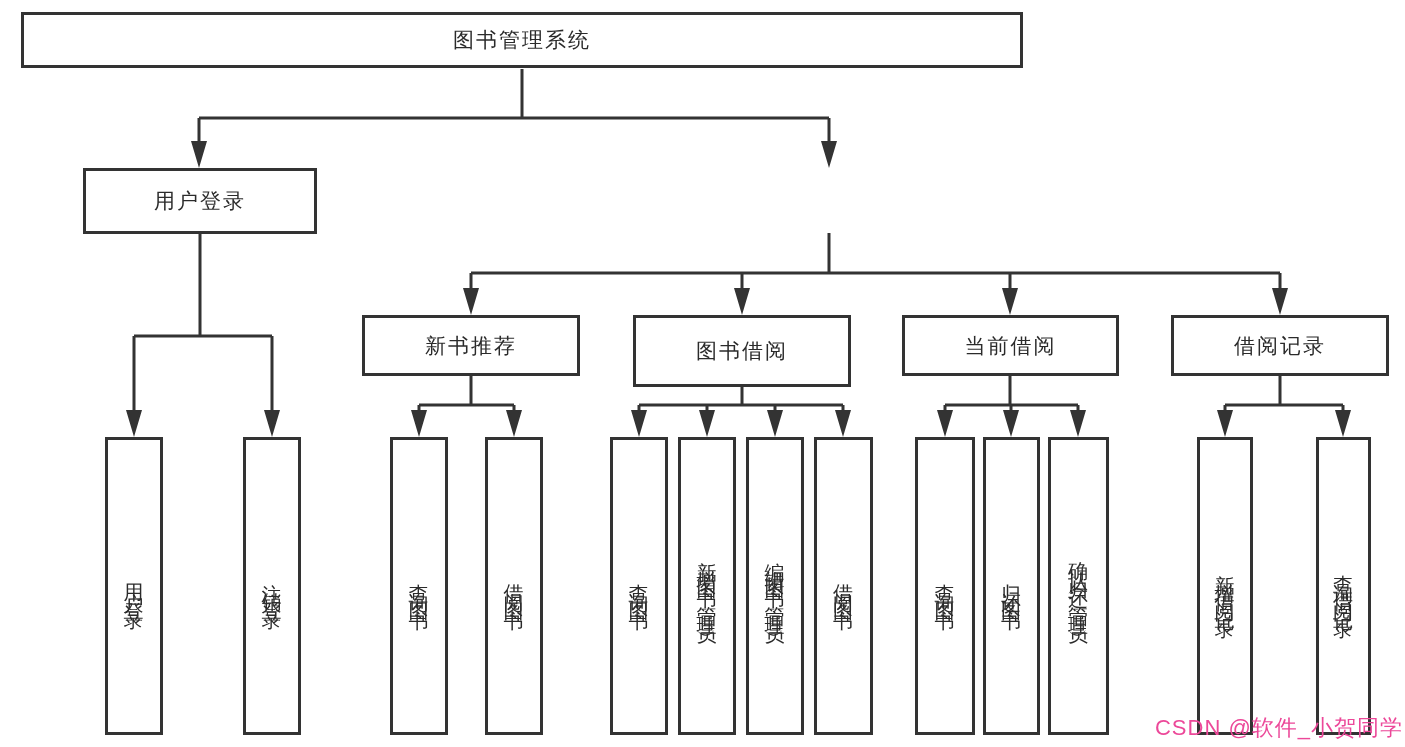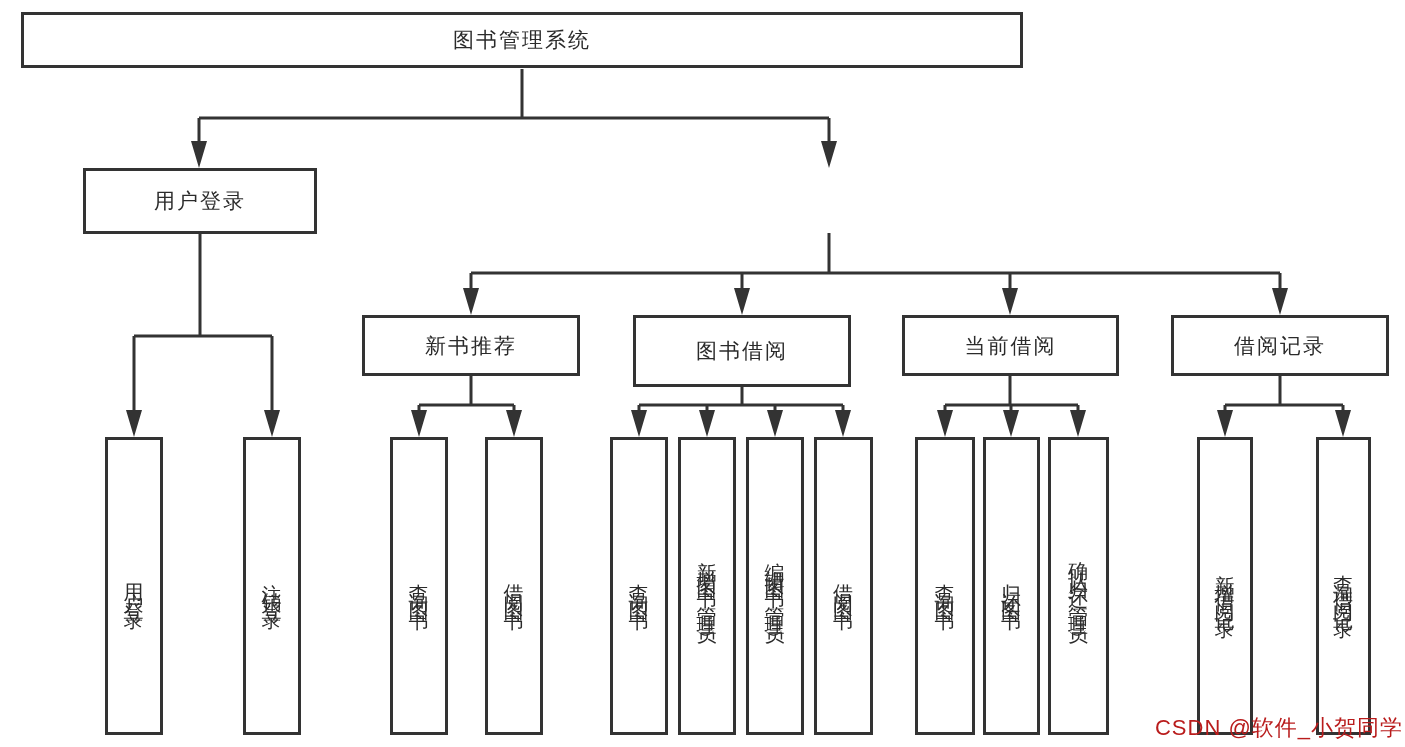--- a/index.html
+++ b/index.html
@@ -40,21 +40,21 @@
     letter-spacing: 9px;
     line-height: 1;
     white-space: nowrap;
   }
   #watermark {
     position: absolute;
     right: 2px;
     bottom: 4px;
     z-index: 3;
     font-size: 22px;
-    color: #b91c1c;
+    color: #ec4899;
     letter-spacing: 1px;
     white-space: nowrap;
   }
 </style>
 </head>
 <body>
 
 <div id="canvas">
 
   <svg id="wires" viewBox="0 0 1405 747" xmlns="http://www.w3.org/2000/svg">

